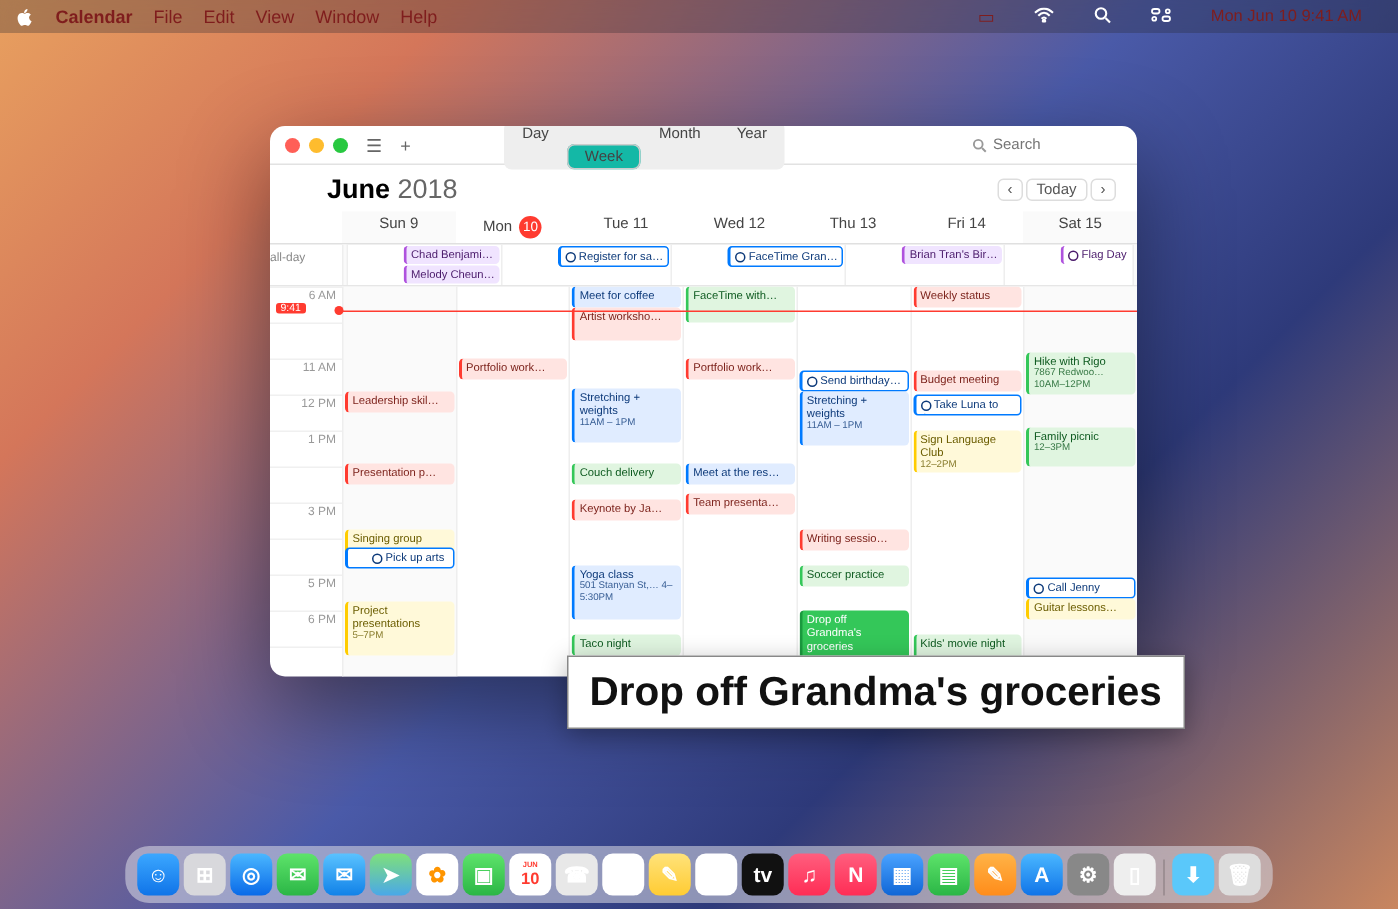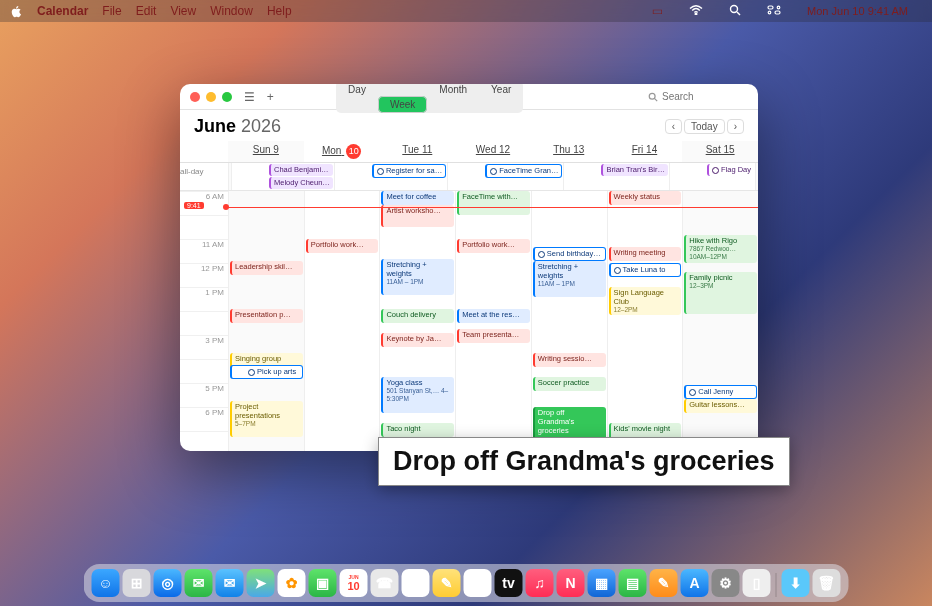--- a/index.html
+++ b/index.html
@@ -37,38 +37,38 @@
 }
 .traffic { display:flex; gap:6px; }
 .traffic .dot { width:10px; height:10px; border-radius:50%; }
 .red{background:#ff5f57}.yellow{background:#febc2e}.green{background:#28c840}
 .tb-icon{margin-left:12px;color:#666;font-size:12px;}
 .view-seg {
   margin:0 auto; display:flex; background:#eee; border-radius:5px; overflow:hidden;
   font-size:10px;
 }
 .view-seg div { padding:3px 12px; color:#444; }
-.view-seg .active { background:#22c55e; box-shadow:0 0 0 1px #ccc inset; border-radius:5px;margin-top:15px;}
+.view-seg .active { background:#14b8a6; box-shadow:0 0 0 1px #ccc inset; border-radius:5px;margin-top:15px;}
 .search { margin-left:auto; display:flex; align-items:center; gap:4px; color:#999; min-width:100px;}
 .search input { border:none; outline:none; font-size:10px; width:70px;}
 
 .header {
   display:flex; align-items:center; padding:6px 14px 4px 14px;
 }
 .monthyear { font-size:18px; }
-.monthyear .month { font-weight:600; }
+.monthyear .month { font-weight:600;margin-left:24px; }
 .monthyear .year { color:#666; font-weight:300;}
 .nav { margin-left:auto; display:flex; align-items:center; gap:2px; }
 .nav .btn { border:1px solid #ddd; border-radius:4px; padding:1px 6px; font-size:10px; color:#555;}
 
 .days-header {
   display:grid; grid-template-columns: 48px repeat(7,1fr);
   border-bottom:1px solid #e0e0e0;
 }
-.days-header .dh { text-align:center; font-size:10px; color:#444; padding:3px 0;text-decoration:underline;}
+.days-header .dh { text-align:center; font-size:10px; color:#444; padding:3px 0;}
 .days-header .today-badge {
   display:inline-block; background:#ff3b30; color:#fff; border-radius:50%;
   width:15px; height:15px; line-height:15px; font-size:9px; margin-left:2px;
 }
 
 .grid-wrap { flex:1; position:relative; overflow:hidden; }
 .allday-row {
   display:grid; grid-template-columns:48px repeat(7,1fr);
   border-bottom:1px solid #e6e6e6; min-height:28px;
 }
@@ -189,21 +189,21 @@
           <circle cx="5" cy="5" r="3.5"></circle>
           <line x1="8" y1="8" x2="11" y2="11"></line>
         </svg>
       <input placeholder="Search" style="">
     </div>
   </div>
 
   <div class="header">
     <div class="monthyear">
       <span class="month">June</span>
-      <span class="year">2026</span>
+      <span class="year">2018</span>
     </div>
     <div class="nav">
       <div class="btn">‹</div>
       <div class="btn">Today</div>
       <div class="btn">›</div>
     </div>
   </div>
 
   <div class="days-header">
     <div></div>
@@ -281,29 +281,29 @@
         </div>
         <div class="daycol" style="grid-area: 1 / 6 / span 13;">
           <div class="ev c-blue-ring dot-prefix" style="top: 56px; height: 14px;"><span>Send birthday…</span></div>
           <div class="ev c-blue" style="top: 70px; height: 36px;"><span>Stretching + weights</span><span class="sub">11AM – 1PM</span></div>
           <div class="ev c-red" style="top: 162px; height: 14px;"><span>Writing sessio…</span></div>
           <div class="ev c-green" style="top: 186px; height: 14px;"><span>Soccer practice</span></div>
           <div class="ev c-green-solid" style="top: 216px; height: 36px;"><span>Drop off Grandma's groceries</span></div>
         </div>
         <div class="daycol" style="grid-area: 1 / 7 / span 13;">
           <div class="ev c-red" style="top: 0px; height: 14px;"><span>Weekly status</span></div>
-          <div class="ev c-red" style="top: 56px; height: 14px;"><span>Writing meeting</span></div>
+          <div class="ev c-red" style="top: 56px; height: 14px;"><span>Budget meeting</span></div>
           <div class="ev c-blue-ring dot-prefix" style="top: 72px; height: 14px;"><span>Take Luna to th…</span></div>
           <div class="ev c-yellow" style="top: 96px; height: 28px;"><span>Sign Language Club</span><span class="sub">12–2PM</span></div>
           <div class="ev c-green" style="top: 232px; height: 26px;"><span>Kids' movie night</span></div>
         </div>
         <div class="daycol sun-col" style="grid-area: 1 / 8 / span 13; padding-left: 20px;">
           <div class="ev c-green" style="top: 44px; height: 28px;"><span>Hike with Rigo</span><span class="sub">7867 Redwoo…
 10AM–12PM</span></div>
-          <div class="ev c-green" style="top: 81px; height: 42px;"><span>Family picnic</span><span class="sub">12–3PM</span></div>
+          <div class="ev c-green" style="top: 94px; height: 26px;"><span>Family picnic</span><span class="sub">12–3PM</span></div>
           <div class="ev c-blue-ring dot-prefix" style="top: 194px; height: 14px;"><span>Call Jenny</span></div>
           <div class="ev c-yellow" style="top: 208px; height: 14px;"><span>Guitar lessons…</span></div>
         </div>
       </div>
   <div class="nowline"></div>
     </div>
 </div>
 
 <div class="tooltip">Drop off Grandma's groceries</div>
 

